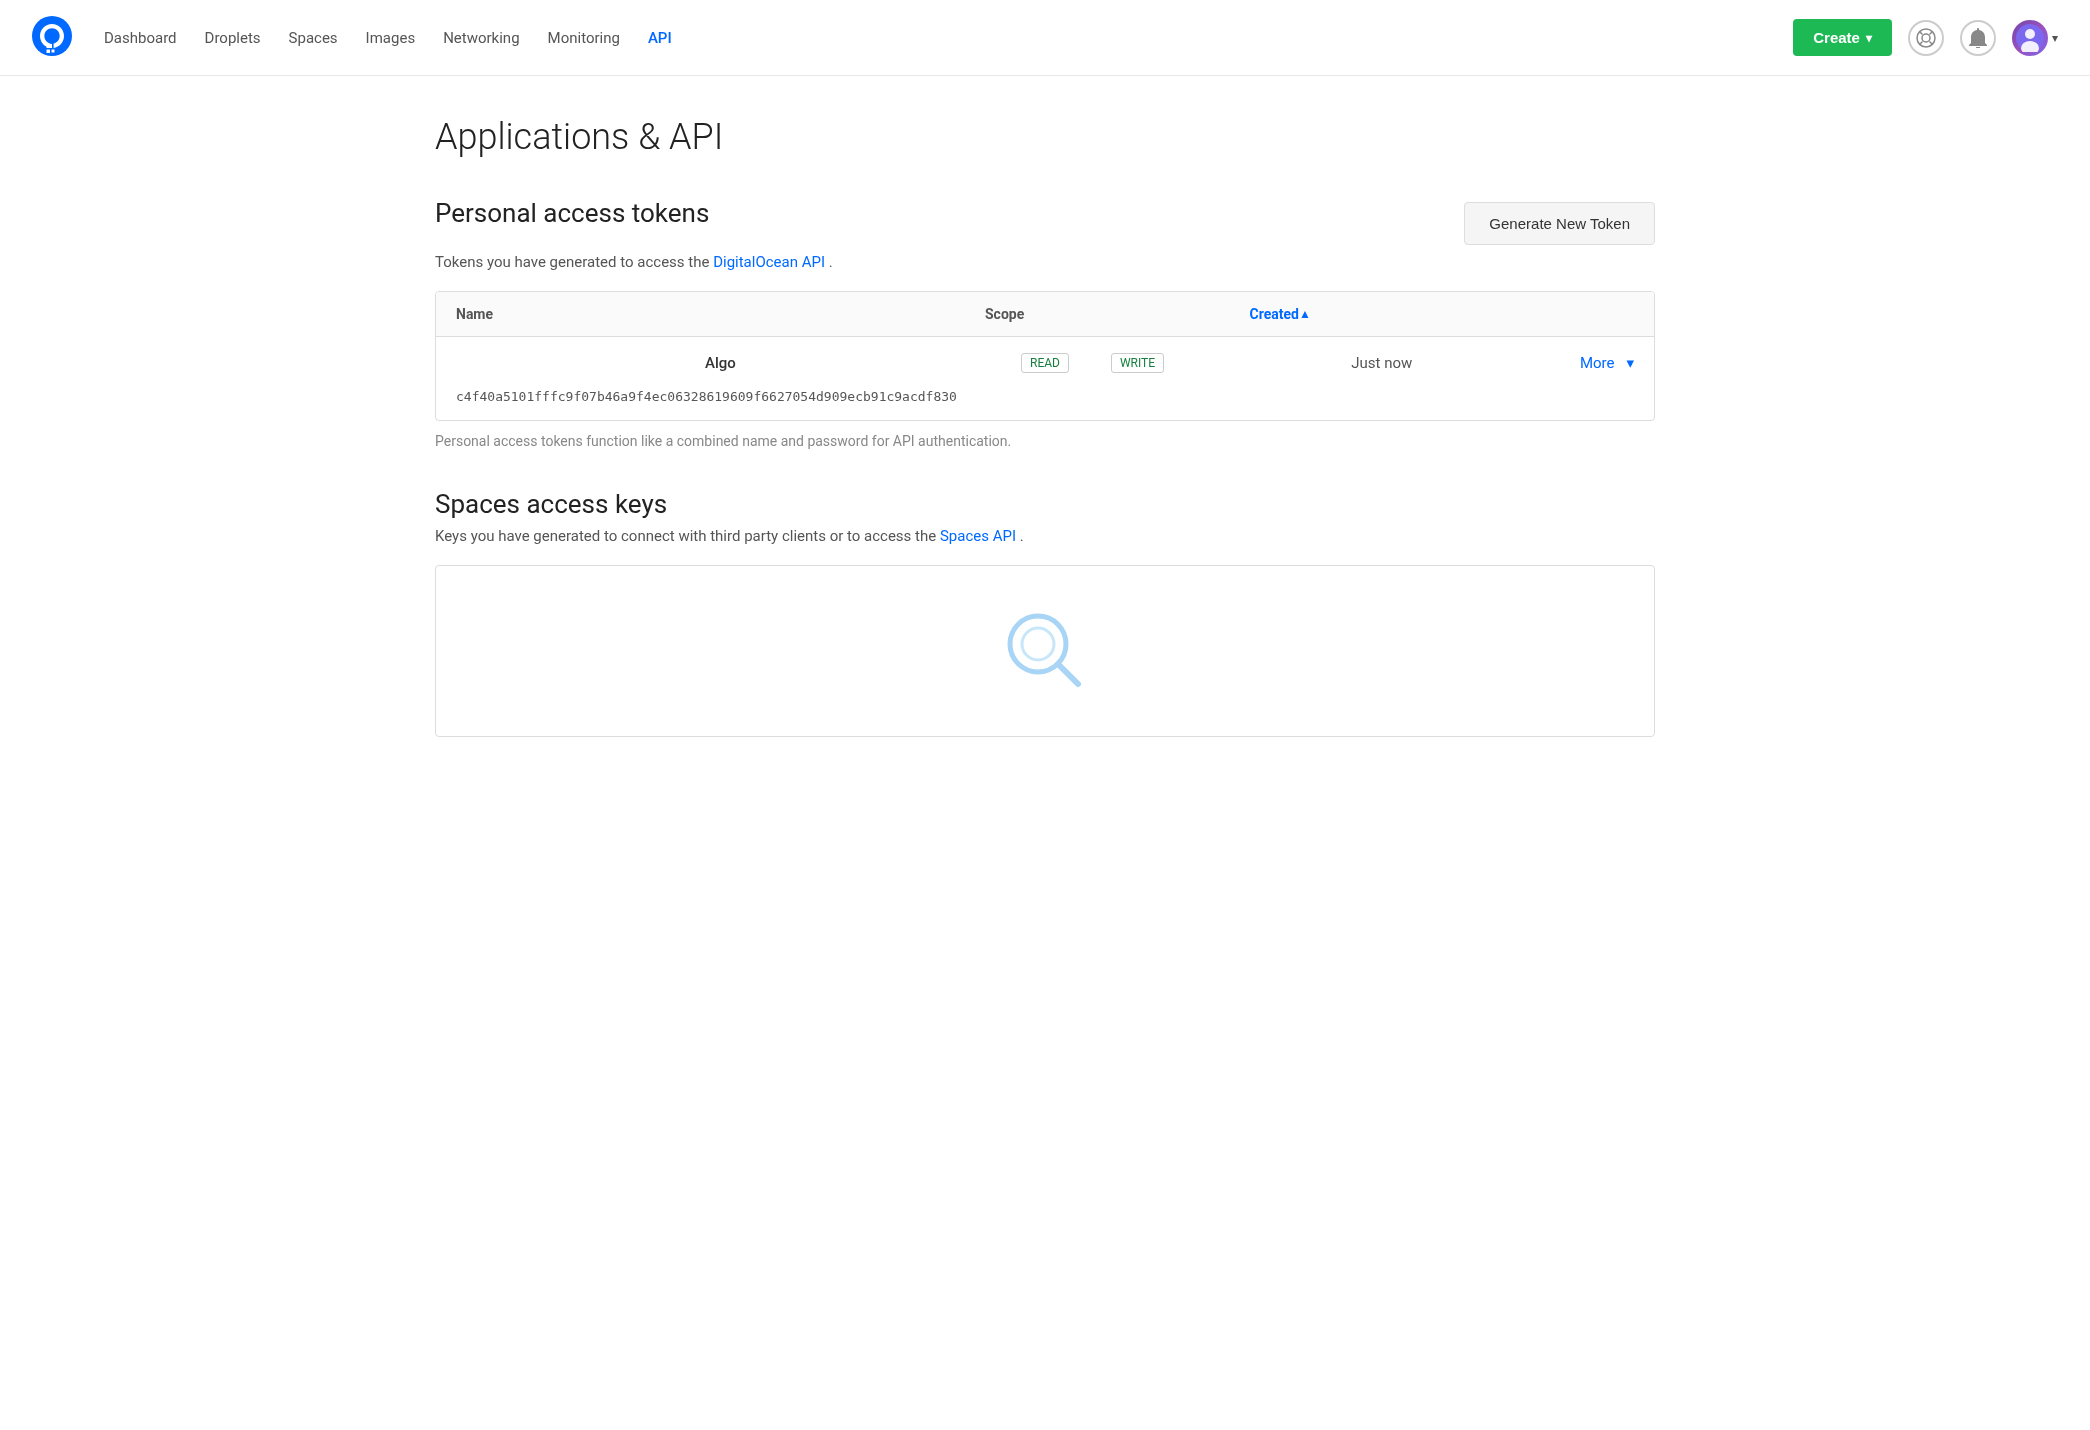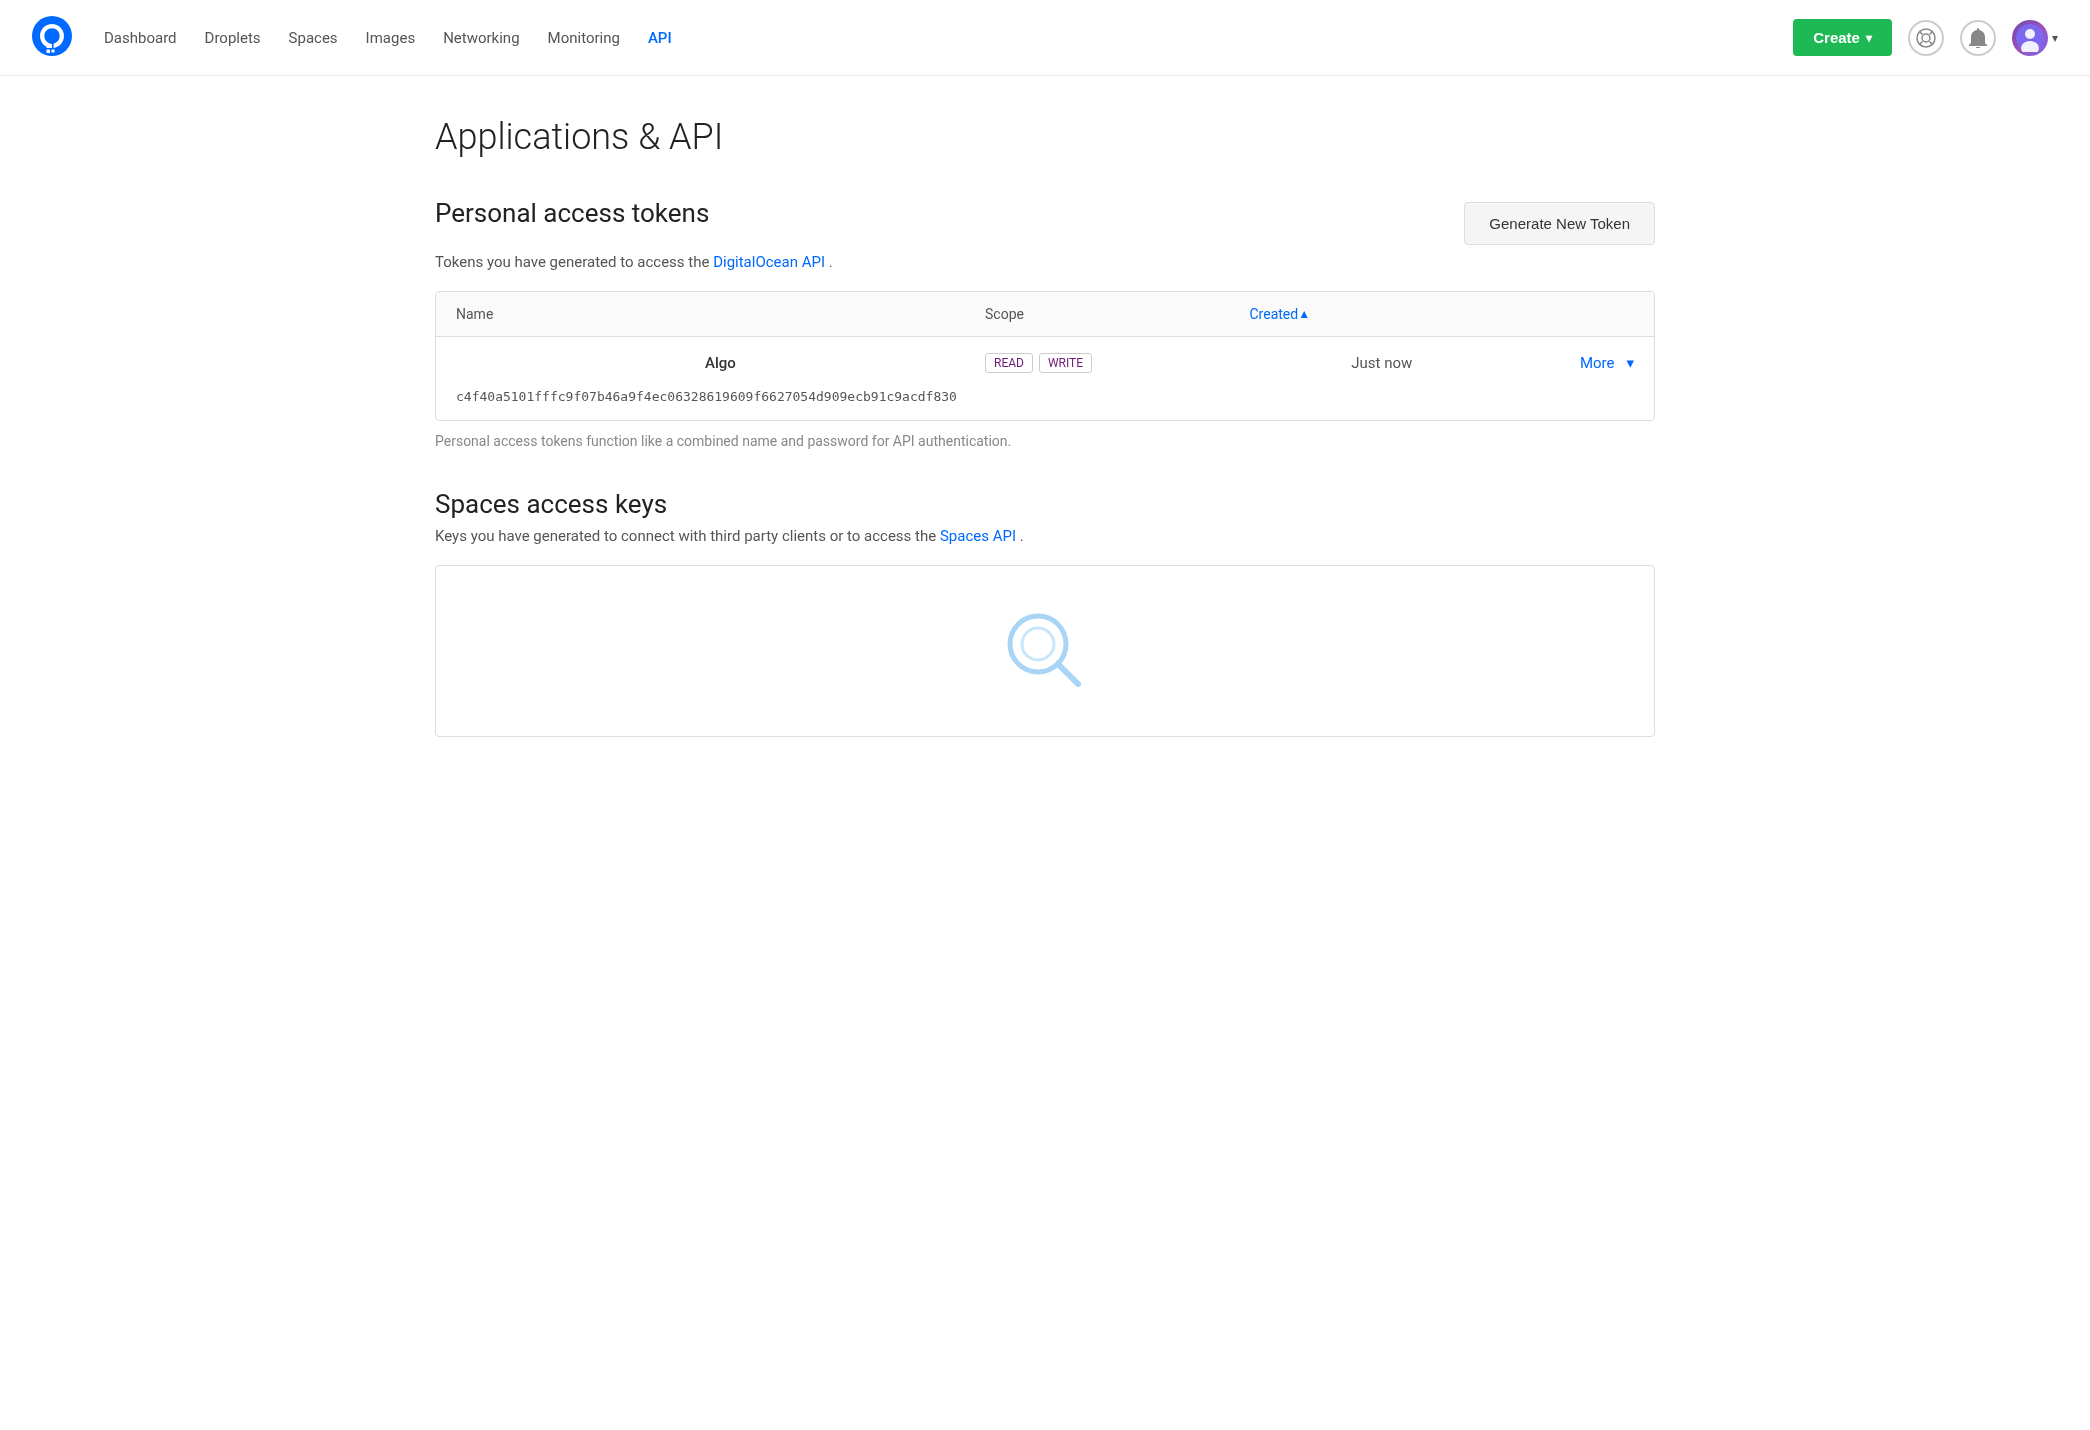--- a/index.html
+++ b/index.html
@@ -155,21 +155,21 @@
       overflow: hidden;
       margin-bottom: 12px;
     }
     .table-header {
       display: grid;
       grid-template-columns: 2fr 1fr 1fr 120px;
       padding: 14px 20px;
       background: #fafafa;
       border-bottom: 1px solid #ddd;
       font-size: 14px;
-      font-weight: 400;
+      font-weight: 700;
       color: #555;
     }
     .table-header .col-created {
       color: #0069ff;
       cursor: pointer;
       display: flex;
       align-items: center;
     }
     .sort-arrow { font-size: 12px; }
     .table-row {
@@ -191,21 +191,22 @@
     }
     .scope-badges {
       display: flex;
       gap: 6px;
     }
     .badge {
       border: 1px solid #ccc;
       border-radius: 3px;
       padding: 2px 8px;
       font-size: 12px;
-      color: #701a75;
+      color: #15803d;
+      margin-left: 36px;
     }
     .created-time {
       font-size: 15px;
       color: #555;
     }
     .more-btn {
       color: #0069ff;
       cursor: pointer;
       font-size: 15px;
       display: flex;

